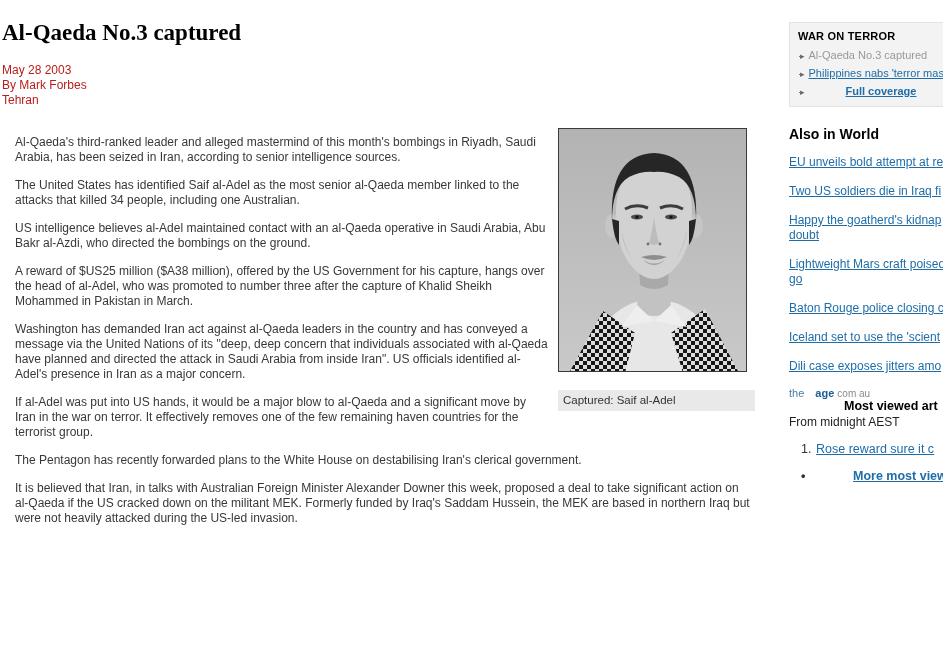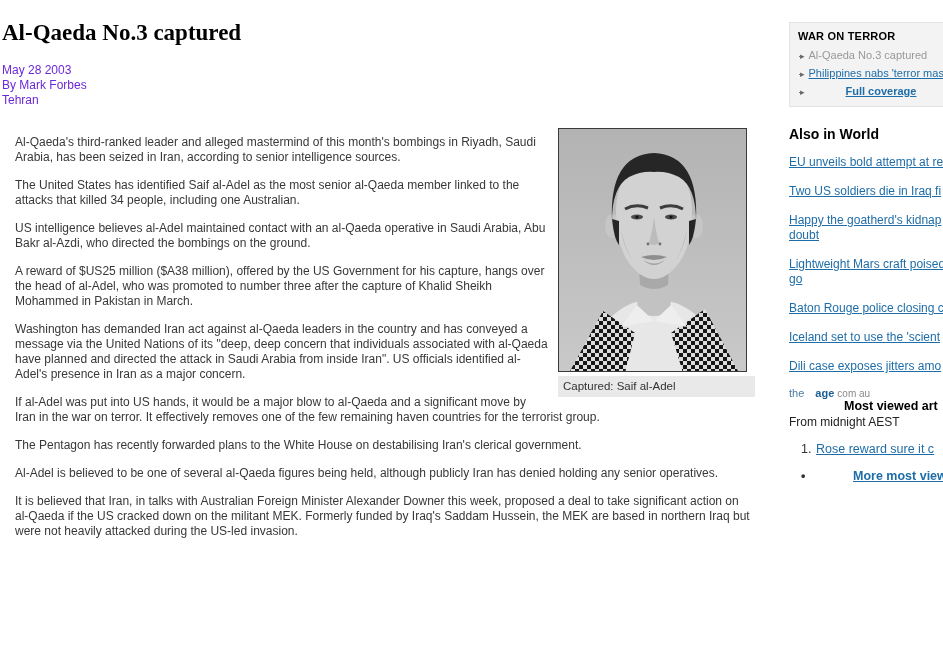--- a/index.html
+++ b/index.html
@@ -11,34 +11,34 @@
     font-family: "Liberation Sans", sans-serif;
   }
 
   
   .main { position: absolute; left: 2px; top: 12px; width: 753px; }
   .article-title {
     font-family: "Liberation Serif", serif;
     font-size: 23px; font-weight: bold; color: #000;
     margin: 8px 0 17px 0;
   }
-  .byline { font-size: 12px; color: #6d28d9; line-height: 15px; margin-bottom: 27px; }
+  .byline { font-size: 12px; color: #b91c1c; line-height: 15px; margin-bottom: 27px; }
   .article-body { font-size: 12px; line-height: 15px; color: #383838; }
   .article-body p { margin: 0 0 13px 13px; }
   .article-body p.clear { clear: right; padding-top: 14px; }
 
   .photo-figure { float: right; width: 197px; margin: -7px 0 8px 10px; }
   .photo-frame {
     width: 189px; height: 244px;
     border: 1px solid #3a3a3a; background: #bdbdbd; overflow: hidden;
   }
   .photo-frame svg { display: block; }
   .photo-caption {
     background: #e9e9e9; font-size: 11.5px; color: #333;
-    padding: 3px 2px 3px 5px; margin-top: 4px;
+    padding: 3px 2px 3px 5px; margin-top: 18px;
   }
 
   
   .sidebar { position: absolute; left: 789px; top: 22px; width: 240px; }
   .war-box {
     background: #f3f3f3; border: 1px solid #e2e2e2;
     padding: 4px 0 5px 6px; width: 240px;
   }
   .war-title { font-size: 11px; font-weight: bold; color: #000; margin: 3px 0 5px 2px; letter-spacing: 0.2px; }
   .war-item { font-size: 11px; line-height: 17px; white-space: nowrap; }
@@ -136,21 +136,20 @@
       <figcaption class="photo-caption">Captured: Saif al-Adel</figcaption>
     </figure>
 
     <p>Al-Qaeda's third-ranked leader and alleged mastermind of this month's bombings in Riyadh, Saudi Arabia, has been seized in Iran, according to senior intelligence sources.</p>
     <p>The United States has identified Saif al-Adel as the most senior al-Qaeda member linked to the attacks that killed 34 people, including one Australian.</p>
     <p>US intelligence believes al-Adel maintained contact with an al-Qaeda operative in Saudi Arabia, Abu Bakr al-Azdi, who directed the bombings on the ground.</p>
     <p>A reward of $US25 million ($A38 million), offered by the US Government for his capture, hangs over the head of al-Adel, who was promoted to number three after the capture of Khalid Sheikh Mohammed in Pakistan in March.</p>
     <p>Washington has demanded Iran act against al-Qaeda leaders in the country and has conveyed a message via the United Nations of its "deep, deep concern that individuals associated with al-Qaeda have planned and directed the attack in Saudi Arabia from inside Iran". US officials identified al-Adel's presence in Iran as a major concern.</p>
     <p>If al-Adel was put into US hands, it would be a major blow to al-Qaeda and a significant move by Iran in the war on terror. It effectively removes one of the few remaining haven countries for the terrorist group.</p>
     <p>The Pentagon has recently forwarded plans to the White House on destabilising Iran's clerical government.</p>
-    <p>Al-Adel is believed to be one of several al-Qaeda figures being held, although publicly Iran has denied holding any senior operatives.</p>
     <p>It is believed that Iran, in talks with Australian Foreign Minister Alexander Downer this week, proposed a deal to take significant action on al-Qaeda if the US cracked down on the militant MEK. Formerly funded by Iraq's Saddam Hussein, the MEK are based in northern Iraq but were not heavily attacked during the US-led invasion.</p>
   </div>
 </div>
 
 <div class="sidebar">
 
   <div class="war-box">
     <div class="war-title">WAR ON TERROR</div>
     <div class="war-item">
       <span class="arrow-glyph">·▸</span><span class="muted-current">Al-Qaeda No.3 captured</span>

